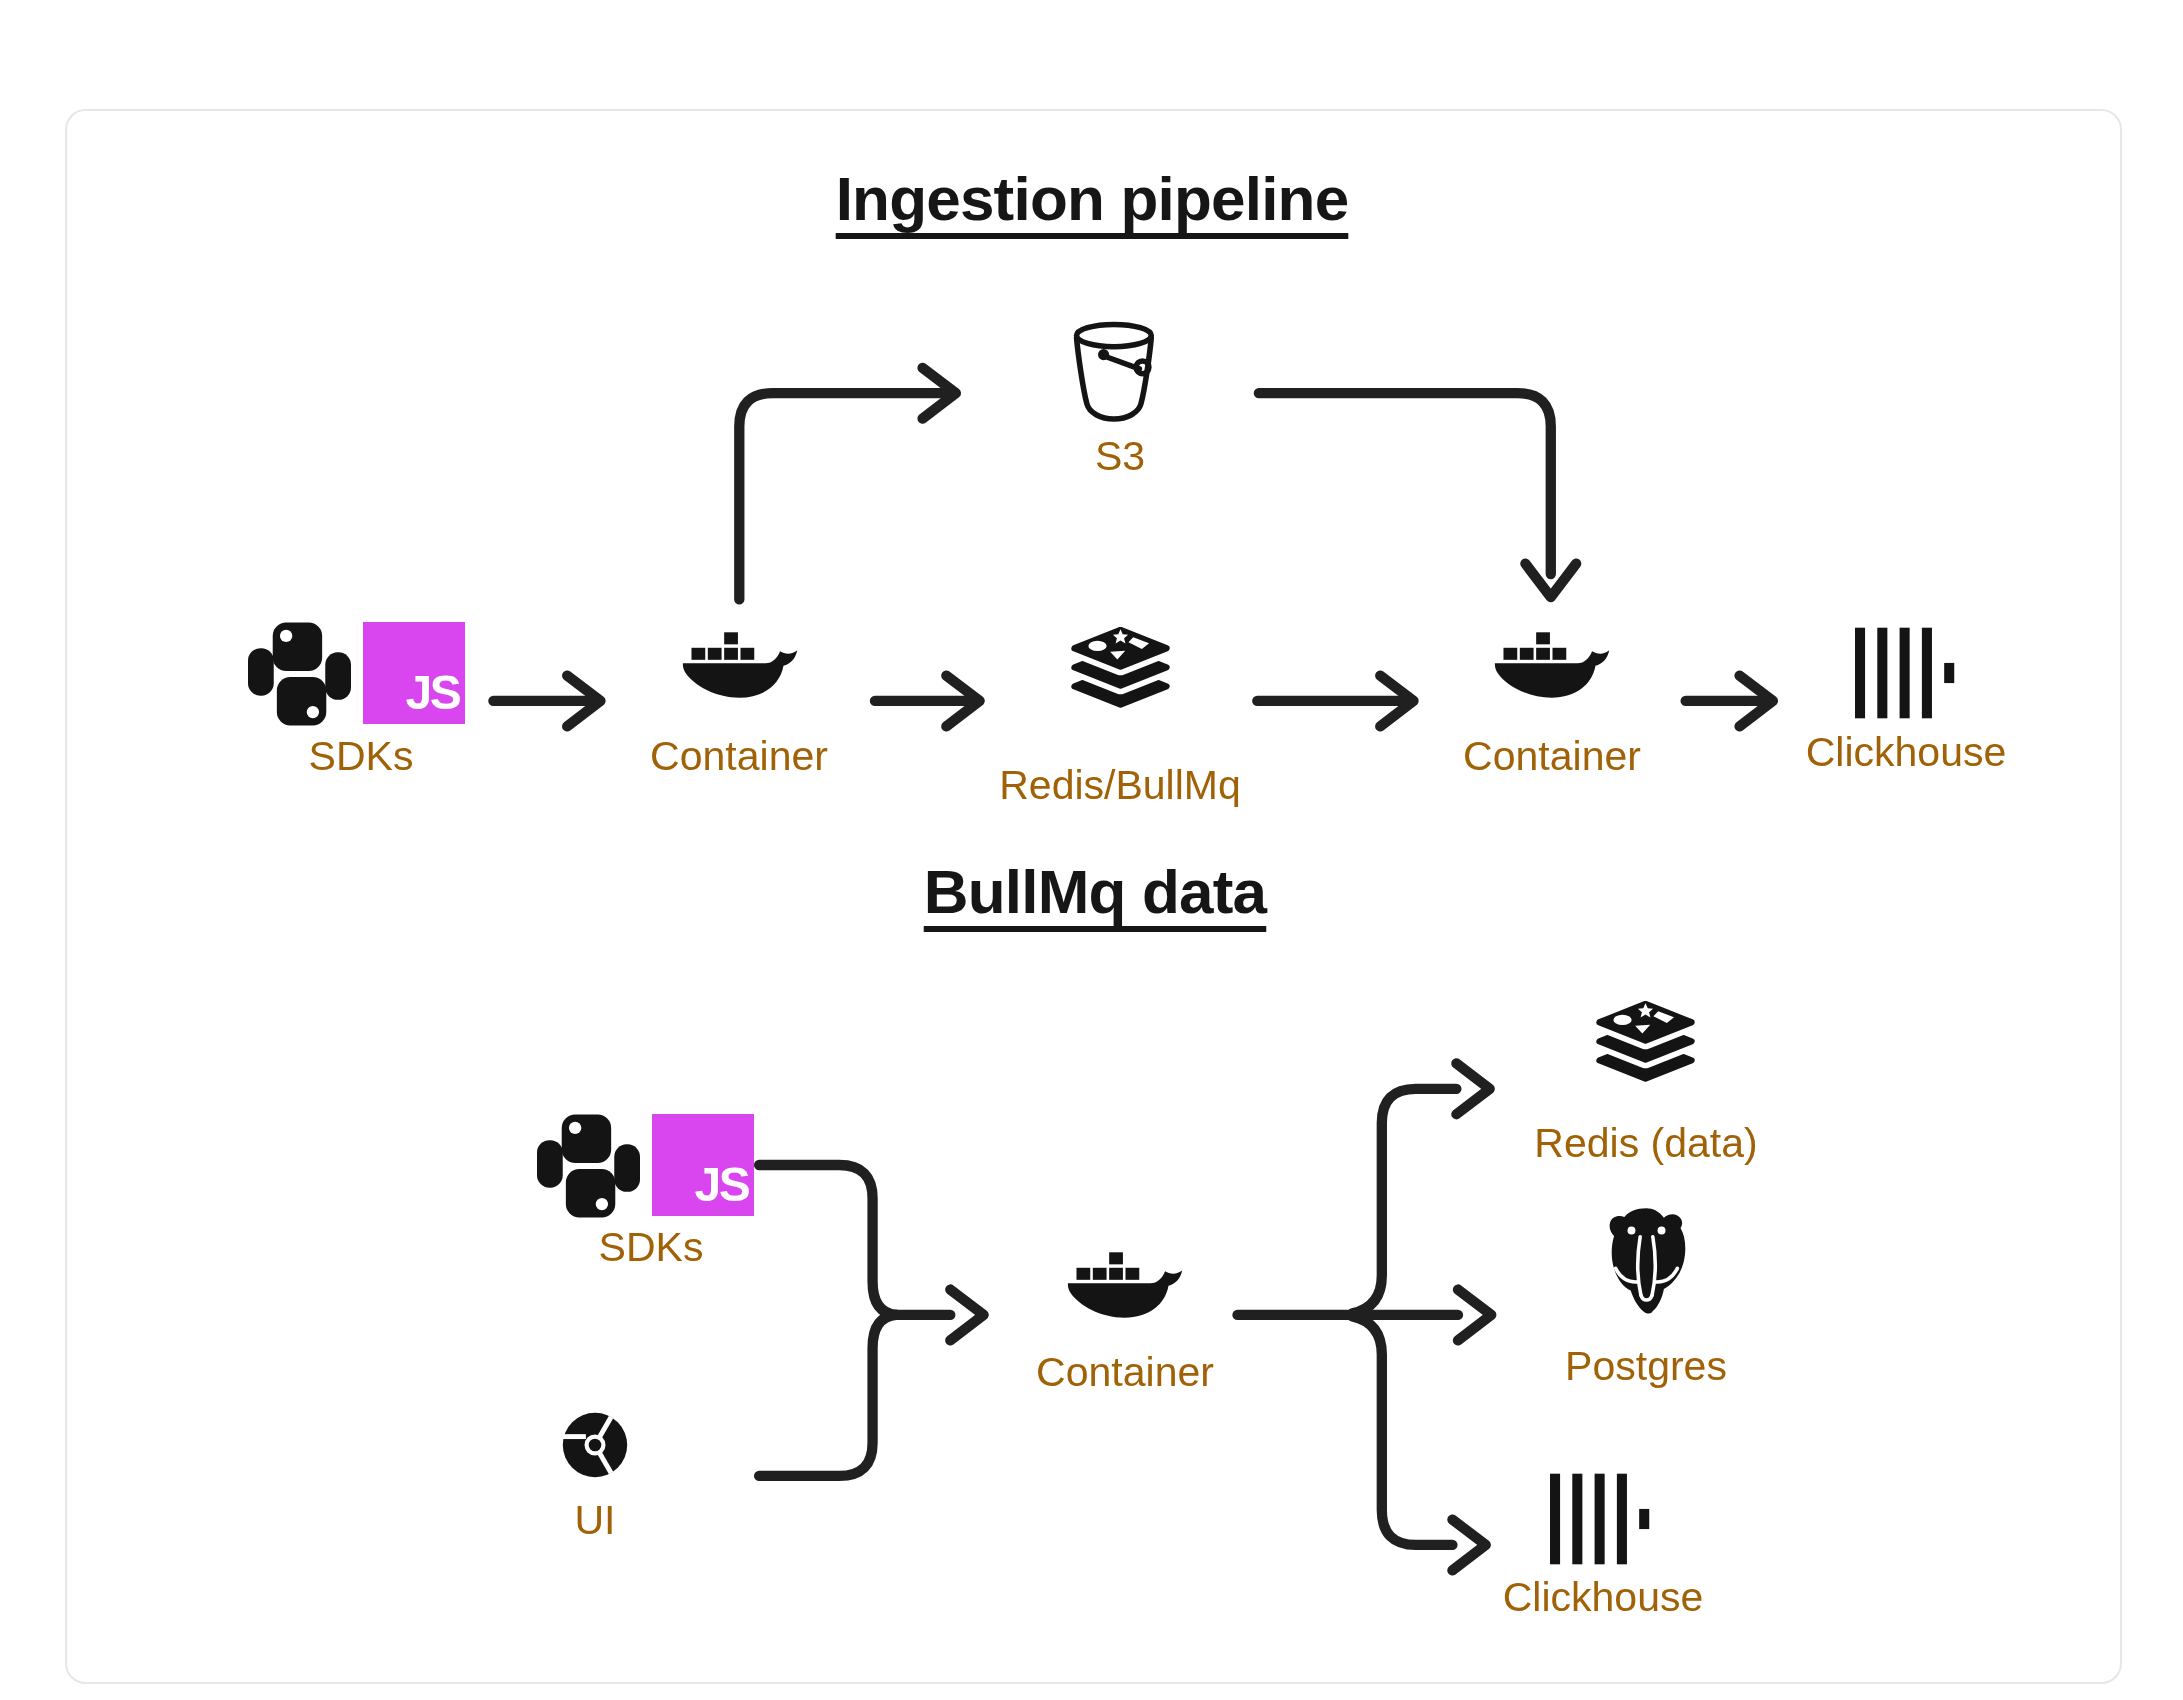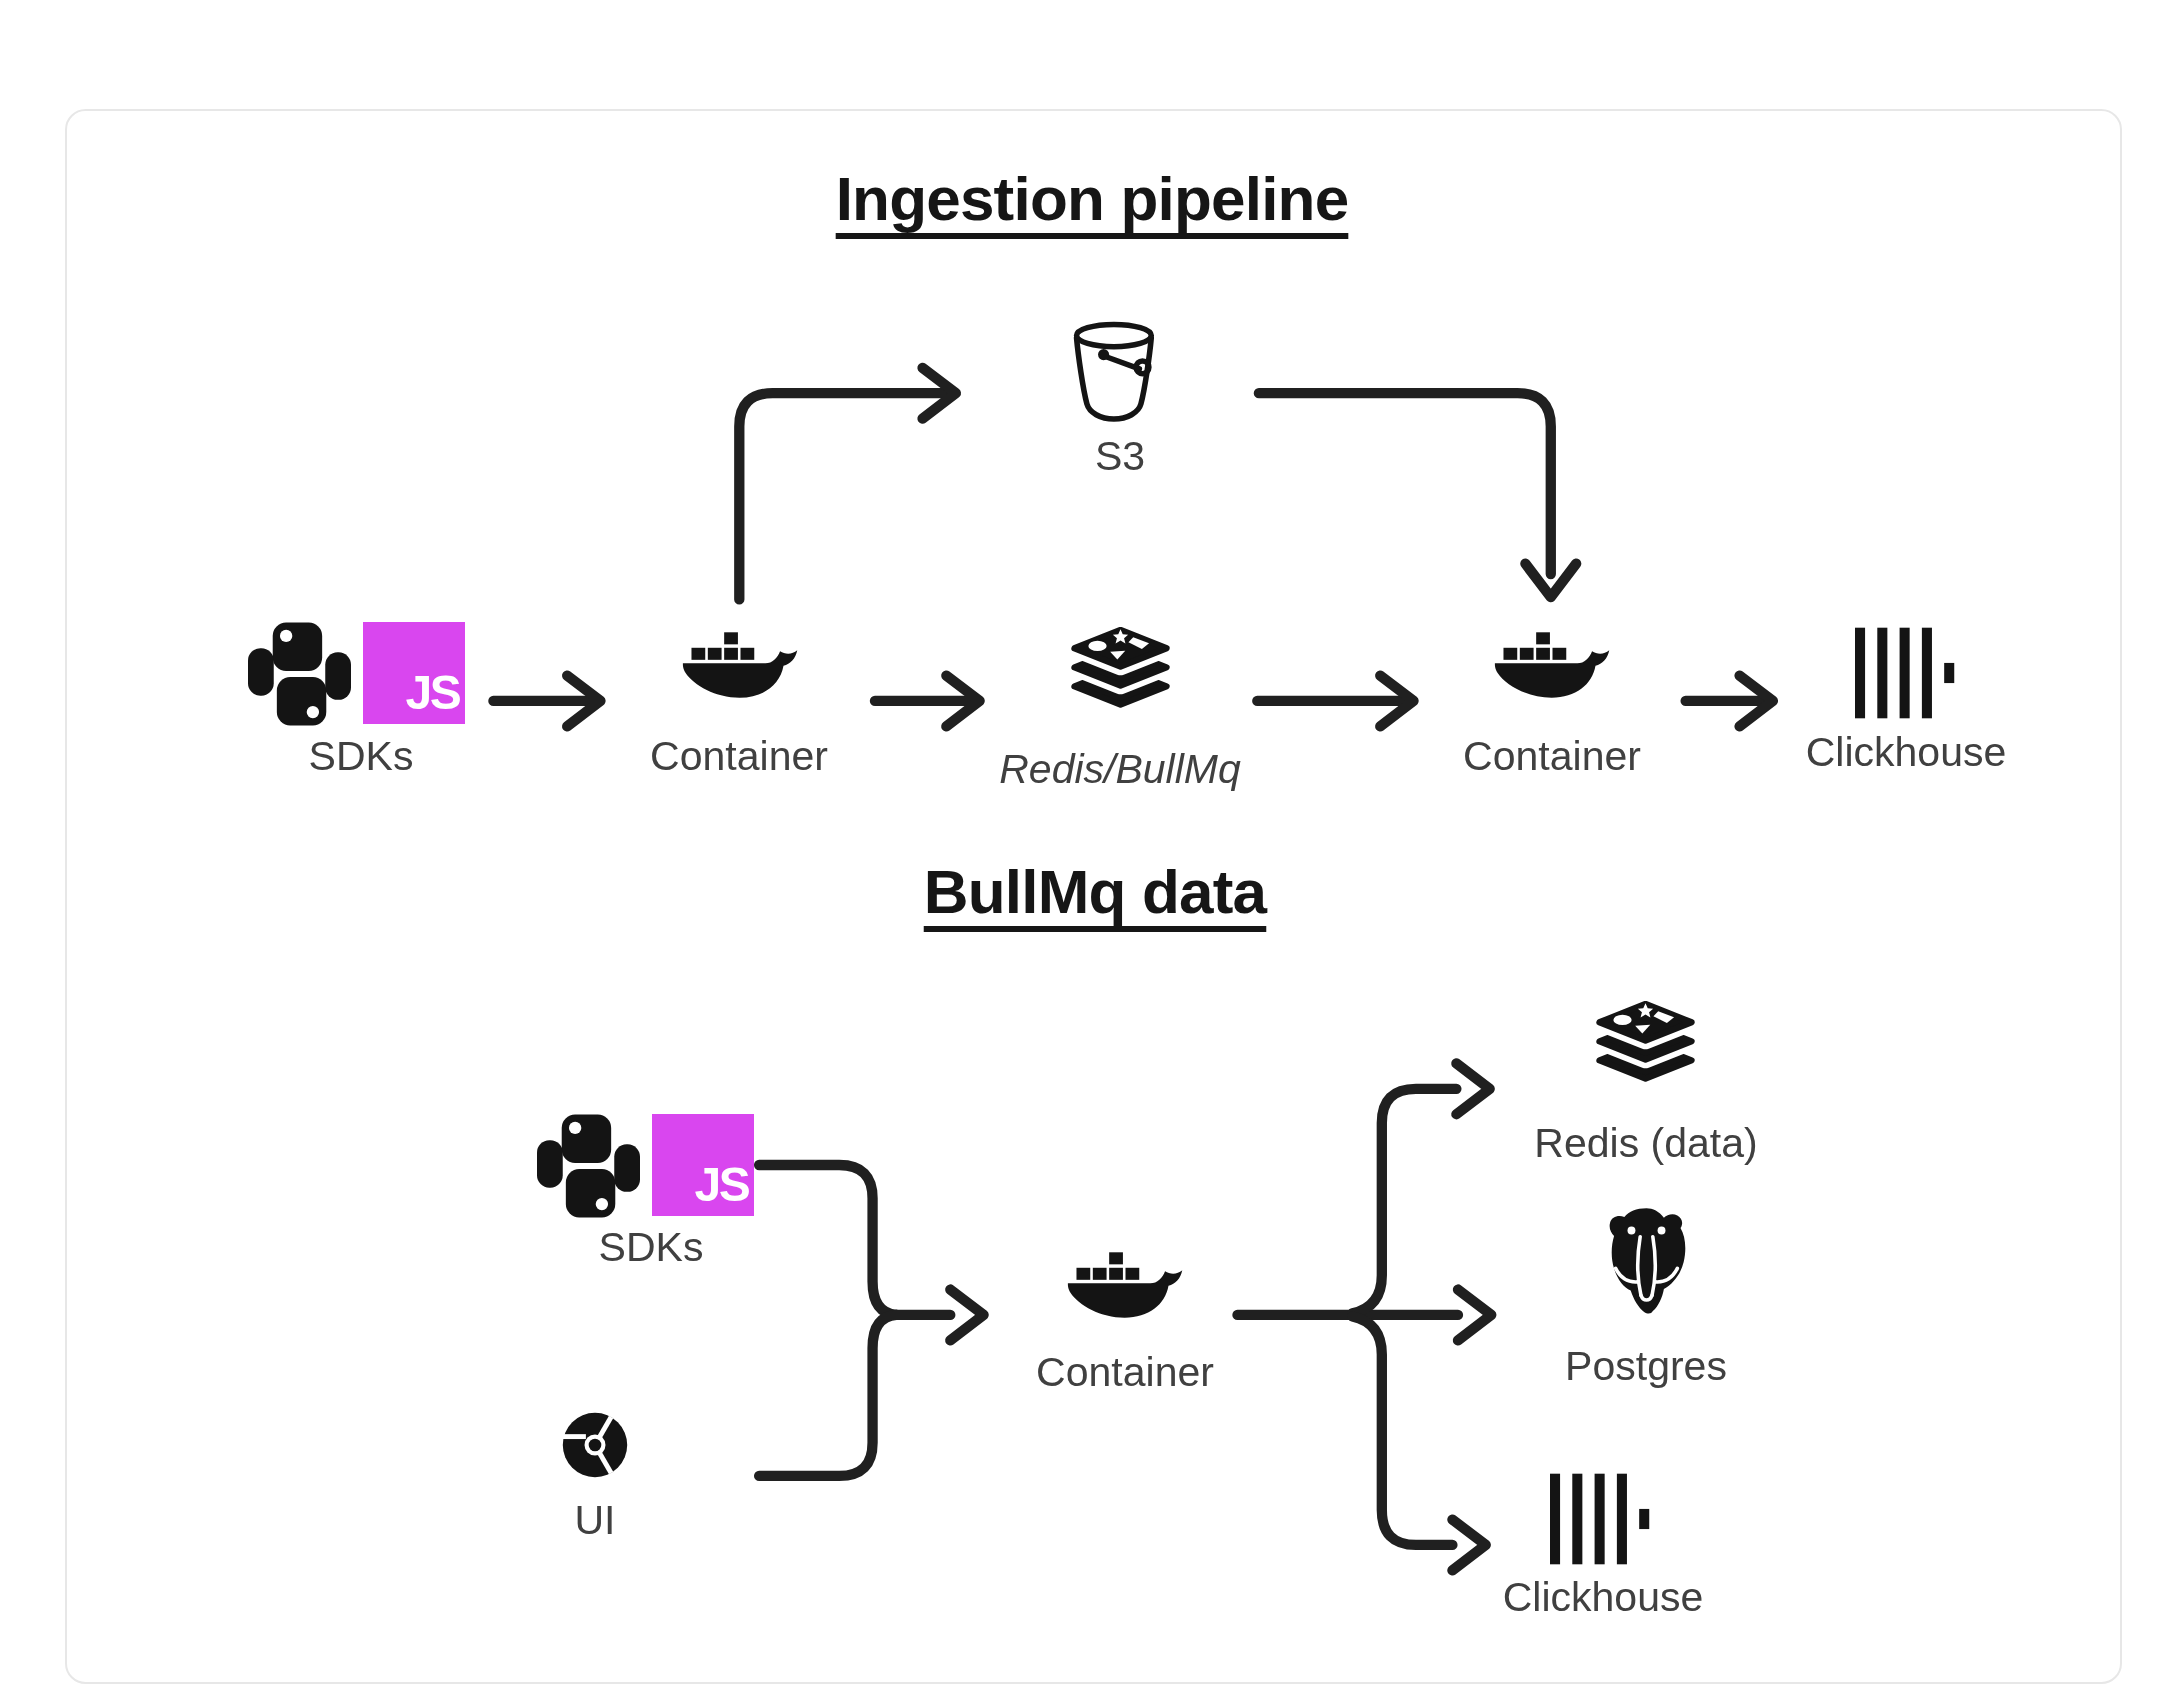--- a/index.html
+++ b/index.html
@@ -5,21 +5,21 @@
   html,body{margin:0;padding:0;background:#ffffff;}
   #canvas{position:relative;width:2183px;height:1701px;background:#ffffff;overflow:hidden;
           font-family:"Liberation Sans",sans-serif;margin-top:44px;}
   .card{position:absolute;left:65px;top:65px;width:2053px;height:1571px;background:#ffffff;
         border:2.4px solid #e7e7e7;border-radius:20.6px;}
   .wires{position:absolute;left:0;top:0;width:2183px;height:1701px;}
   .wires path{stroke:#202020;stroke-width:13;fill:none;stroke-linecap:round;stroke-linejoin:round;}
   .title{position:absolute;transform:translateX(-50%);margin:0;font-size:62px;font-weight:700;
          color:#161616;letter-spacing:-0.8px;text-decoration:underline;
          text-decoration-thickness:5.6px;text-underline-offset:12.7px;white-space:nowrap;}
-  .label{position:absolute;transform:translateX(-50%);font-size:41px;color:#404040;
+  .label{position:absolute;transform:translateX(-50%);font-size:41px;color:#a16207;
          white-space:nowrap;}
   .icon{position:absolute;}
   .jsbox{position:absolute;background:#d946ef;display:flex;align-items:flex-end;justify-content:flex-end;}
   .jsbox span{color:#ffffff;font-weight:800;font-size:48px;line-height:1;padding:0 5.6px 7.1px 0;letter-spacing:-2.4px;}
 </style>
 </head>
 <body>
 
 <div id="canvas">
   <div class="card"></div>
@@ -92,21 +92,21 @@
       <path d="M70,4  L128,27 L70,50 L12,27 Z" fill="#fff" stroke="#fff" stroke-width="22"></path>
       <path d="M70,4  L128,27 L70,50 L12,27 Z" fill="#141414" stroke="#141414" stroke-width="8"></path>
     </g>
     <g fill="#fff">
       <polygon points="70,3 72.8,9.4 79.6,9.9 74.5,14.3 76.2,21 70,17.2 63.8,21 65.5,14.3 60.4,9.9 67.2,9.4"></polygon>
       <ellipse cx="41" cy="24" rx="11.5" ry="6.5"></ellipse>
       <polygon points="86,13 106,20.5 97,28 80,19.5"></polygon>
       <polygon points="57,31.5 76,30 66,41"></polygon>
     </g>
   </svg>
-  <div class="label" style="left:1120px;top:702px;font-style:italic;">Redis/BullMq</div>
+  <div class="label" style="left:1120px;top:718px;">Redis/BullMq</div>
 
   <svg class="icon" style="left:1488px;top:578px;width:129px;height:98px;" viewBox="0 0 150 100">
     <g fill="#141414">
       <rect x="56" y="5" width="16" height="14"></rect>
       <rect x="18" y="23" width="16" height="14"></rect>
       <rect x="37" y="23" width="16" height="14"></rect>
       <rect x="56" y="23" width="16" height="14"></rect>
       <rect x="75" y="23" width="16" height="14"></rect>
       <path d="M8,41 H104 C112,41 118,35 121,27 C127,31 135,31 141,26 C139,36 133,42 125,44 C121,66 102,81 74,81 C46,81 21,67 11,52 C8,47 8,44 8,41 Z"></path>
     </g>

